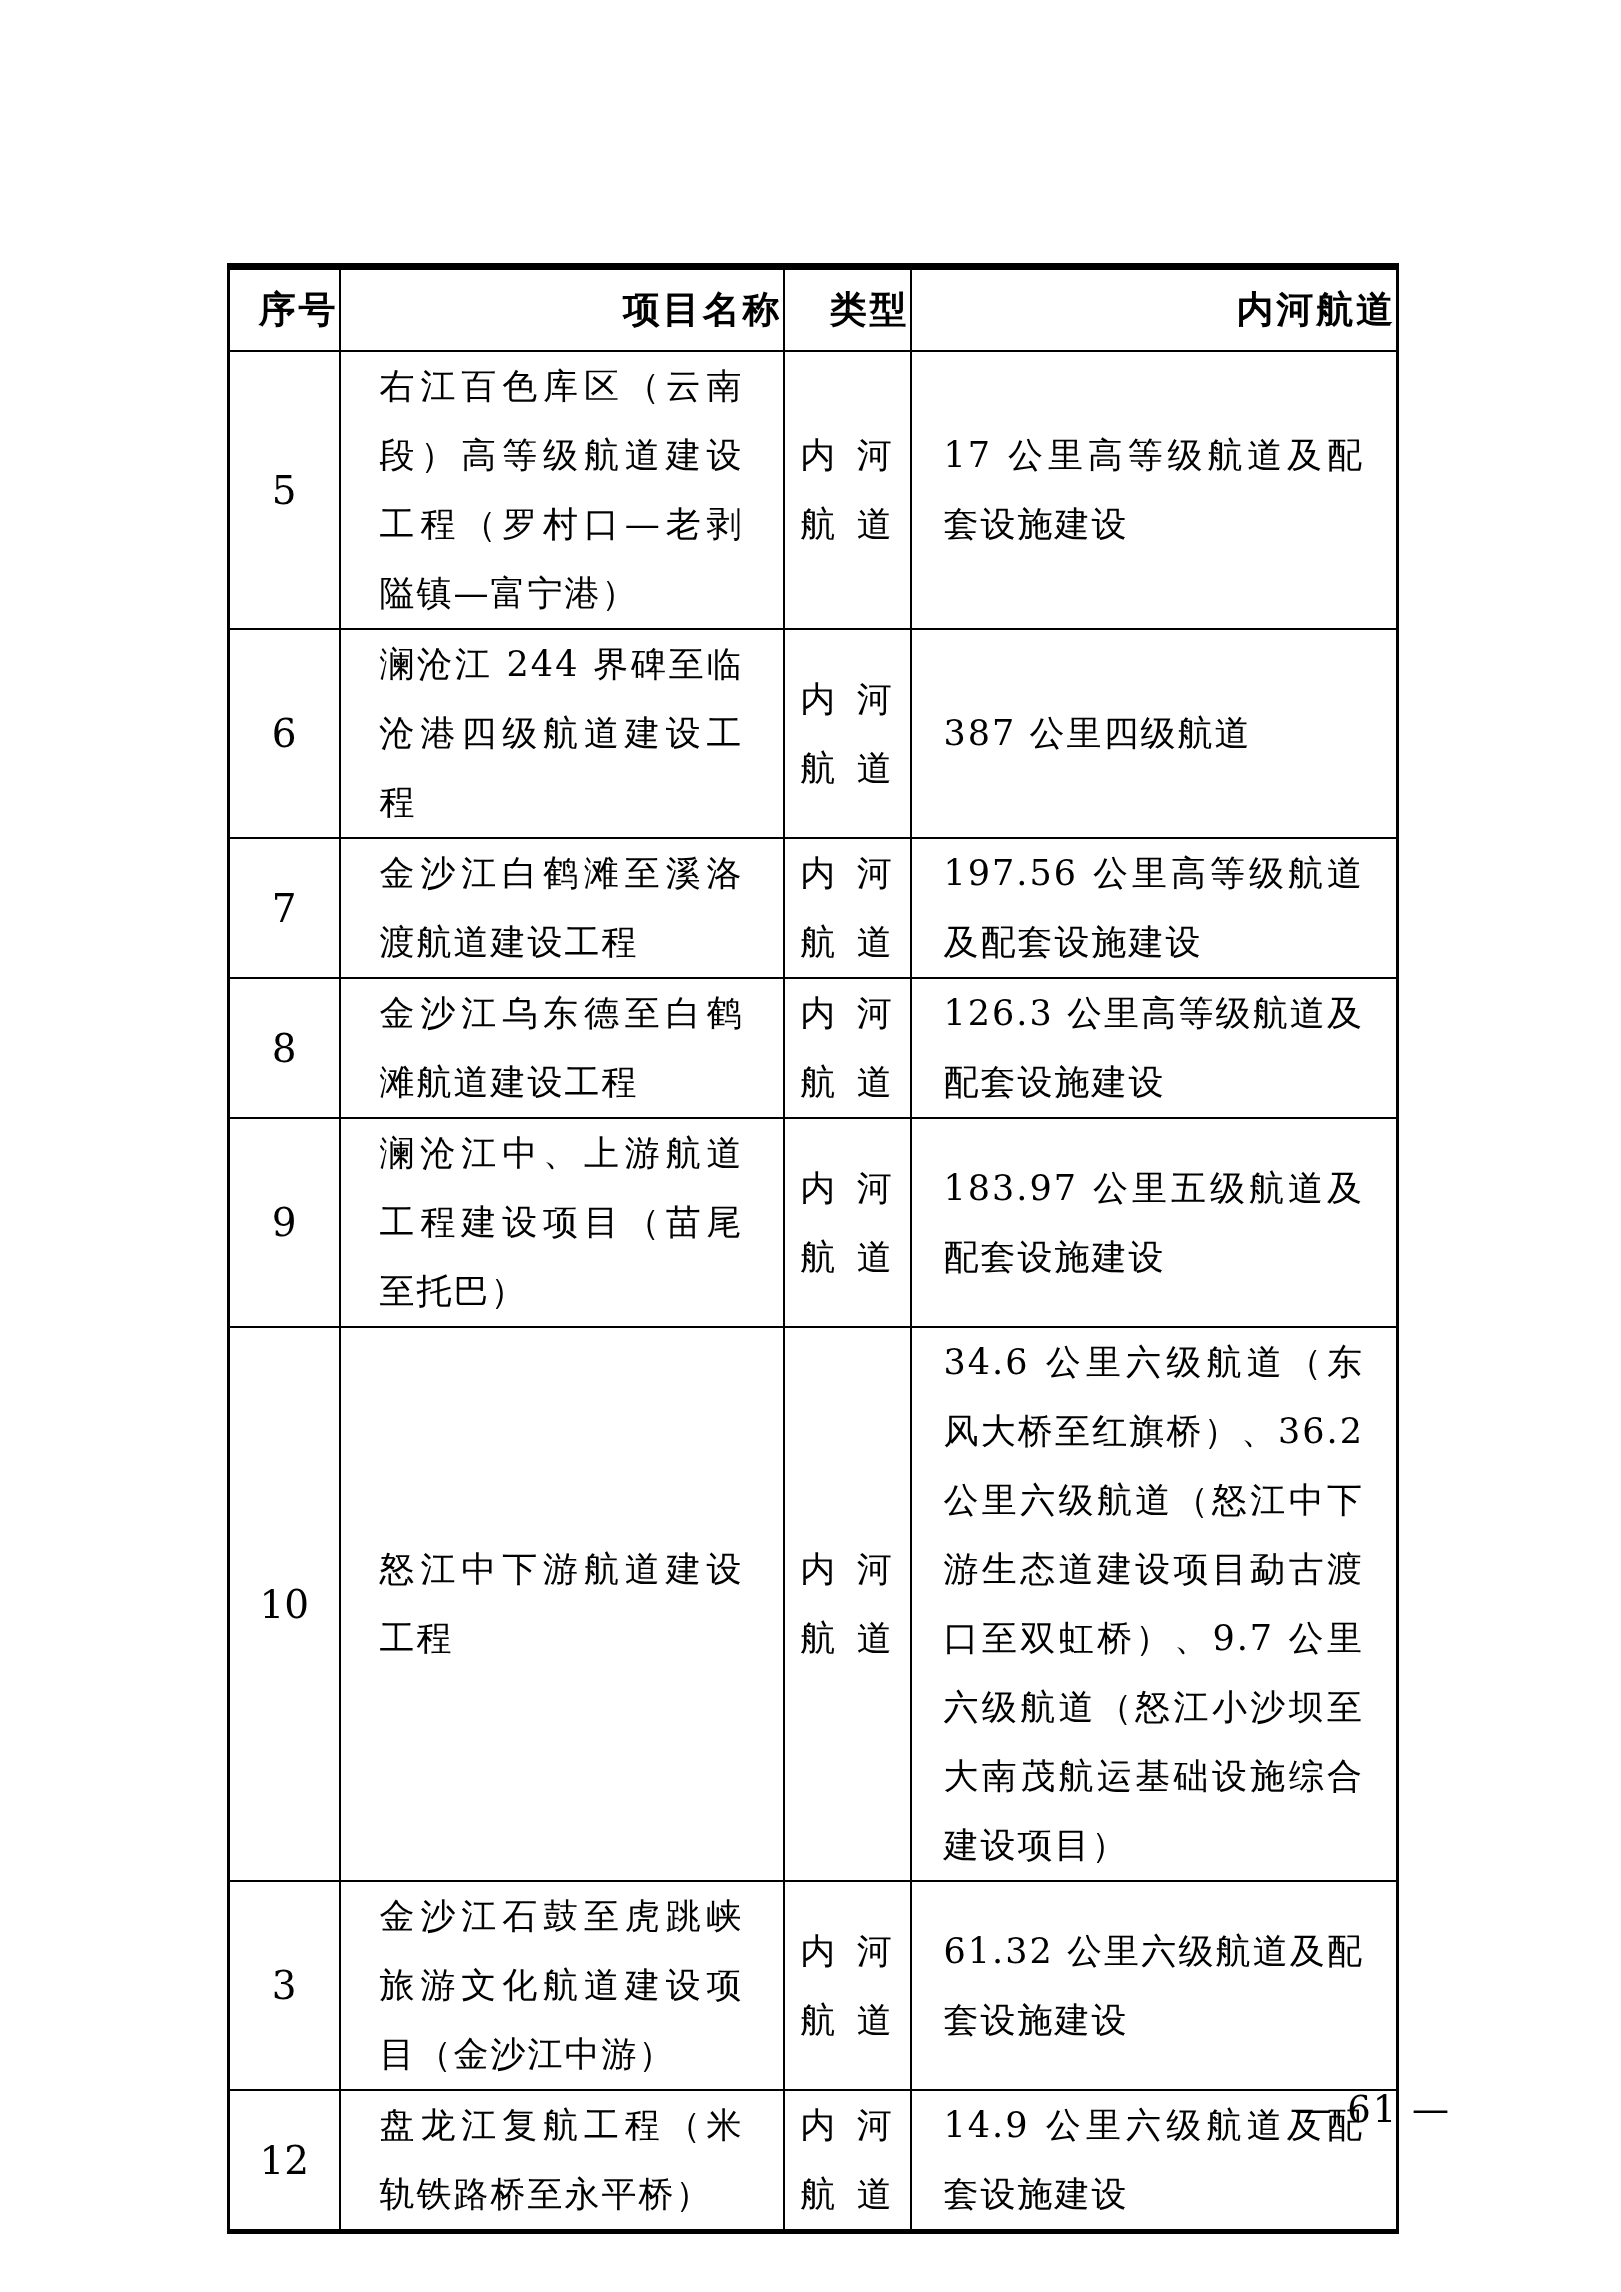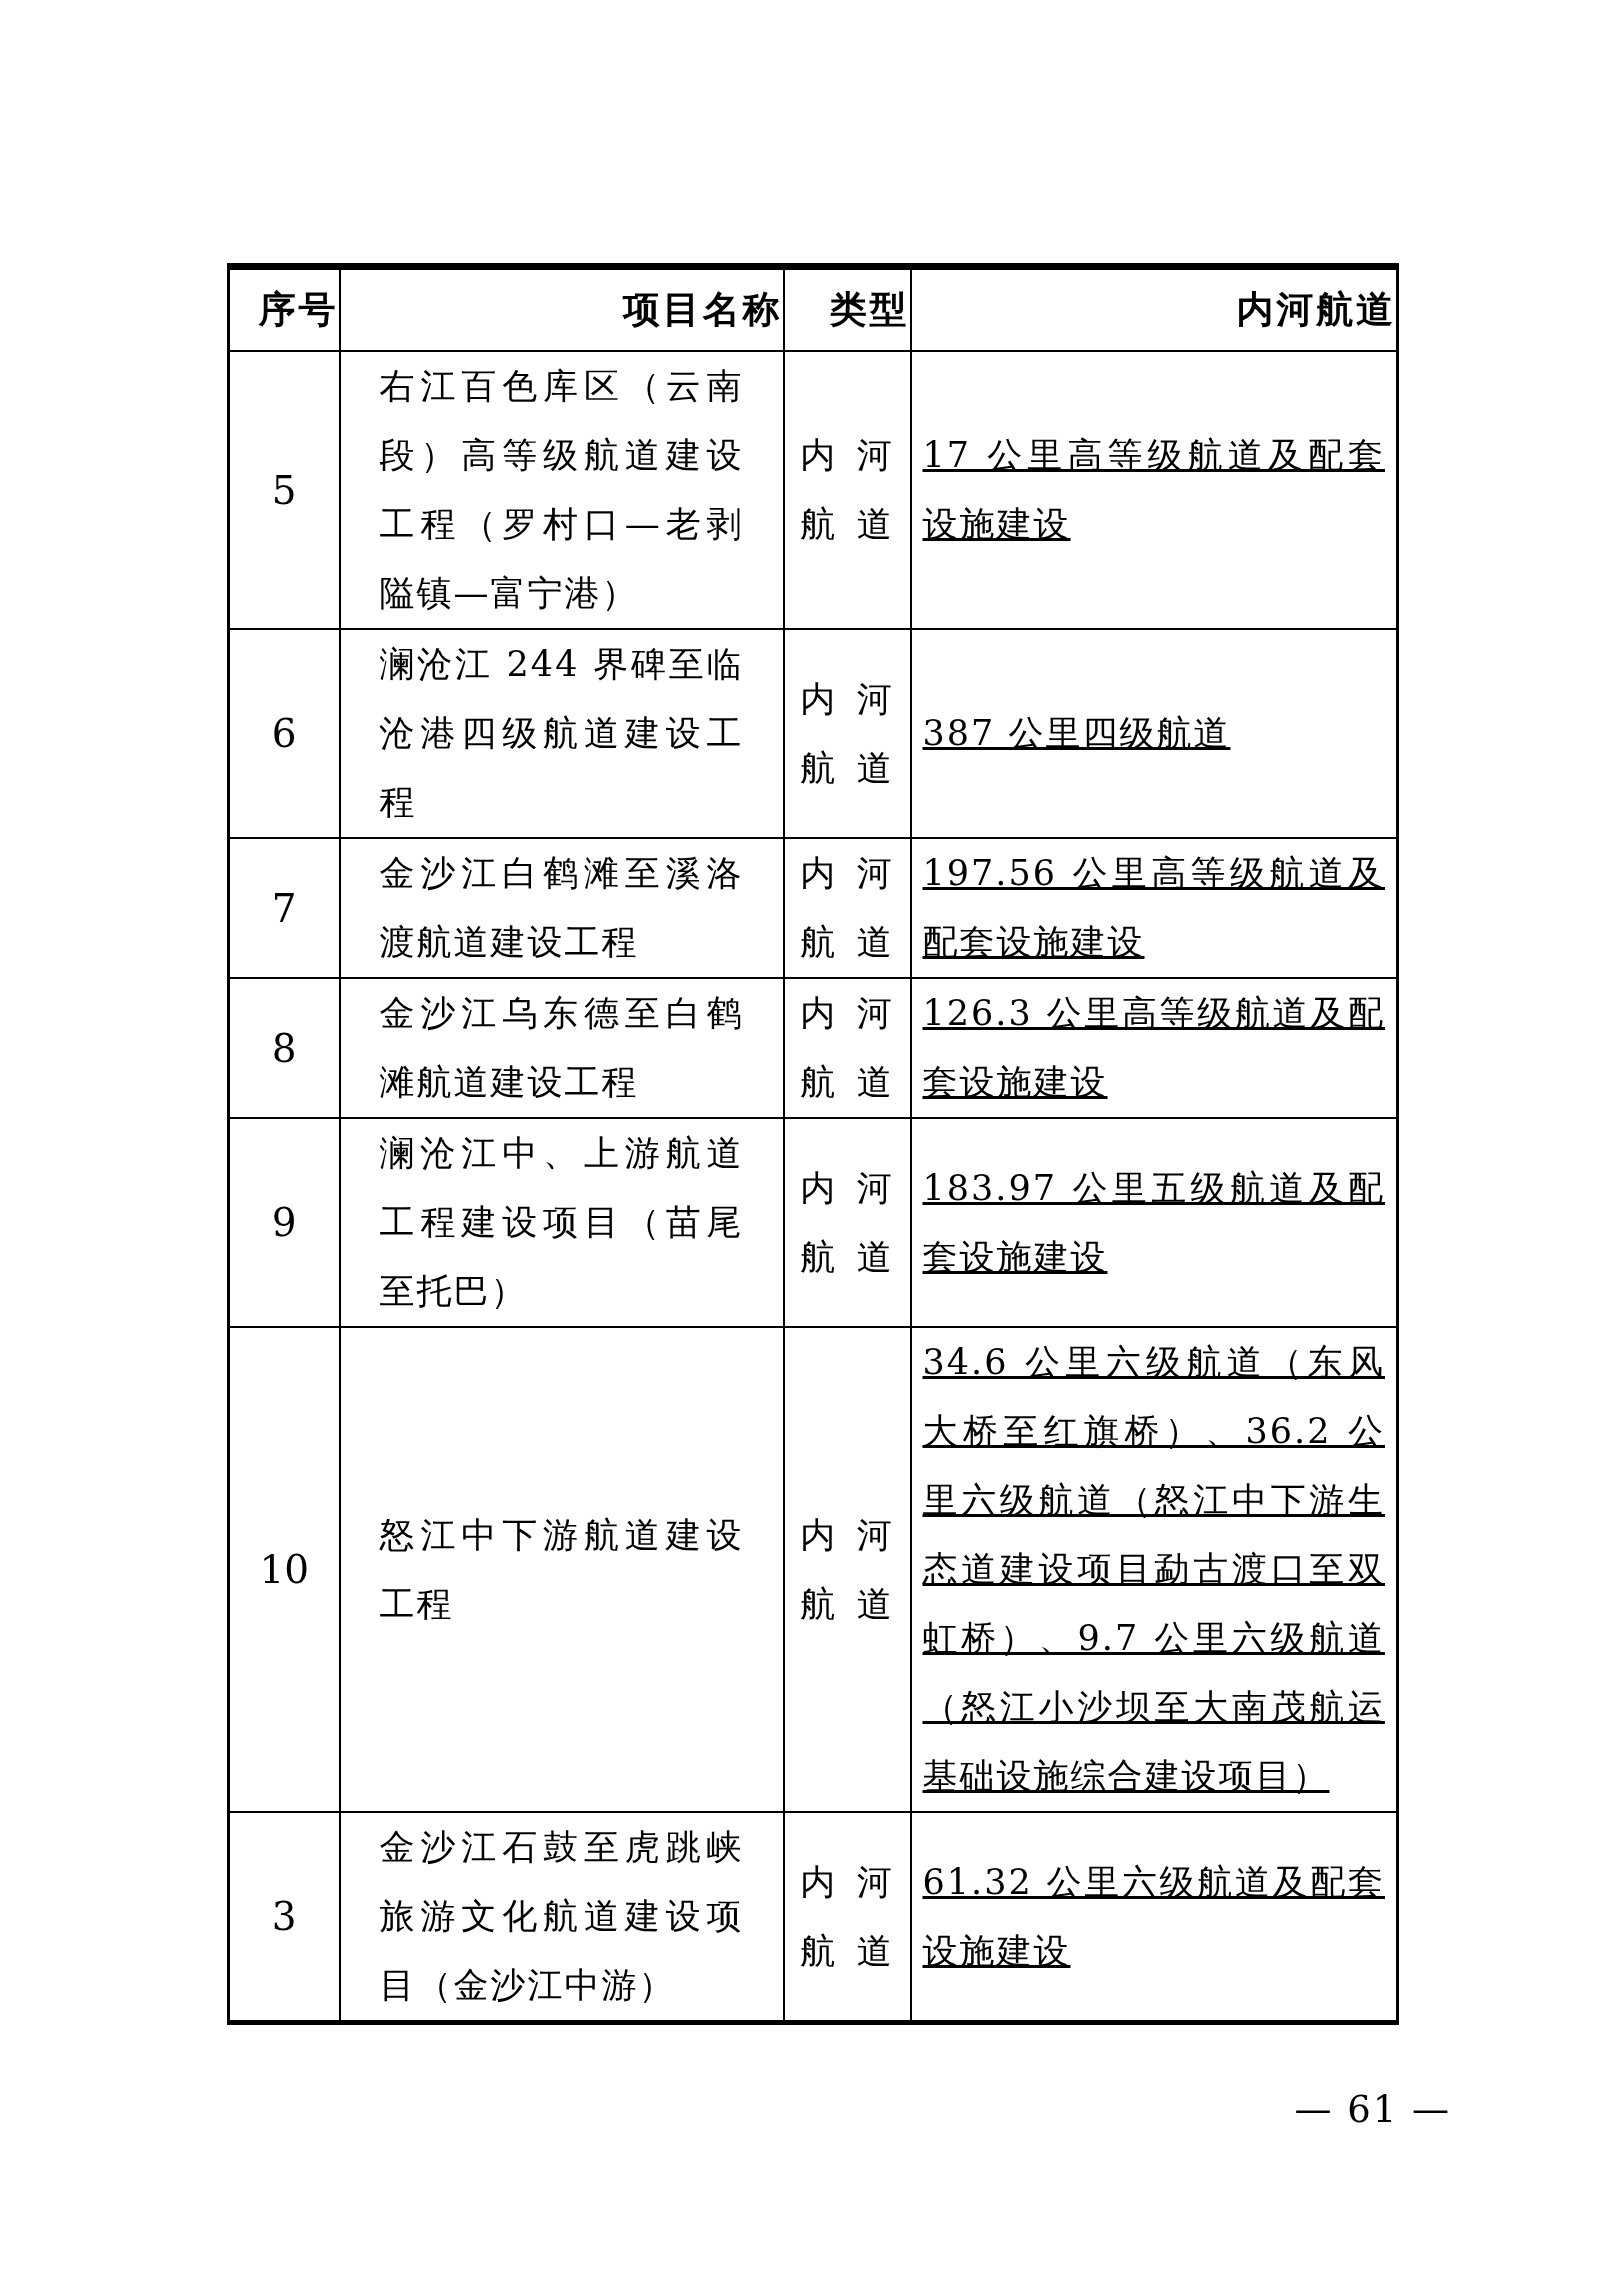--- a/index.html
+++ b/index.html
@@ -25,21 +25,21 @@
   }
   td {
     font-size:35px; line-height:69px; letter-spacing:2px;
   }
   td.no {
     text-align:center; font-size:39px; letter-spacing:0;
     font-family:"DejaVu Serif","Liberation Serif",serif;
   }
   td.name  { text-align:justify; text-align-last:left;    padding:0 39px; }
   td.type  { text-align:justify; text-align-last:justify; padding:0 15.7px; }
-  td.scale { text-align:justify; text-align-last:left;    padding:0 11px;text-decoration:underline; }
+  td.scale { text-align:justify; text-align-last:left;    padding:0 32px; }
   tr.r5  td { height:269px; }
   tr.r6  td { height:131px; }
   tr.r7  td { height:131px; }
   tr.r8  td { height:131px; }
   tr.r9  td { height:131px; }
   tr.r10 td { height:469px; }
   tr.r11 td { height:201px; }
   tr.r12 td { height:130px; }
   .pageno {
     position:absolute; left:1245px; top:2088px; width:206px;
@@ -103,19 +103,25 @@
         <td class="name">怒江中下游航道建设工程</td>
         <td class="type">内河航道</td>
         <td class="scale">34.6 公里六级航道（东风大桥至红旗桥）、36.2 公里六级航道（怒江中下游生态道建设项目勐古渡口至双虹桥）、9.7 公里六级航道（怒江小沙坝至大南茂航运基础设施综合建设项目）</td>
       </tr>
       <tr class="r11">
         <td class="no">3</td>
         <td class="name">金沙江石鼓至虎跳峡旅游文化航道建设项目（金沙江中游）</td>
         <td class="type">内河航道</td>
         <td class="scale">61.32 公里六级航道及配套设施建设</td>
       </tr>
+      <tr class="r12">
+        <td class="no">12</td>
+        <td class="name">盘龙江复航工程（米轨铁路桥至永平桥）</td>
+        <td class="type">内河航道</td>
+        <td class="scale">14.9 公里六级航道及配套设施建设</td>
+      </tr>
     </tbody>
   </table>
 
   <div class="pageno">— 61 —</div>
 
 </div>
 
 
 </body></html>

